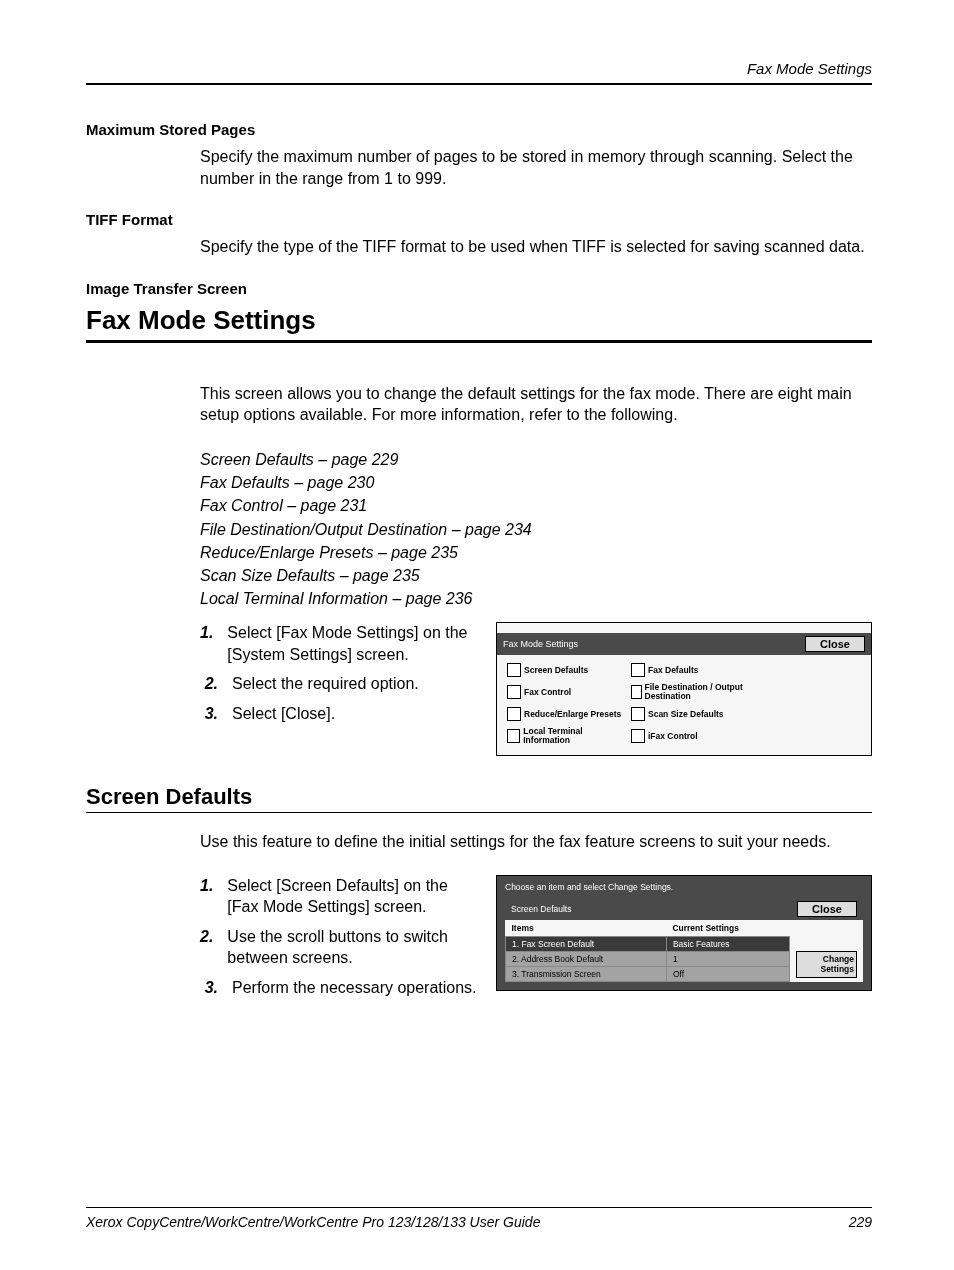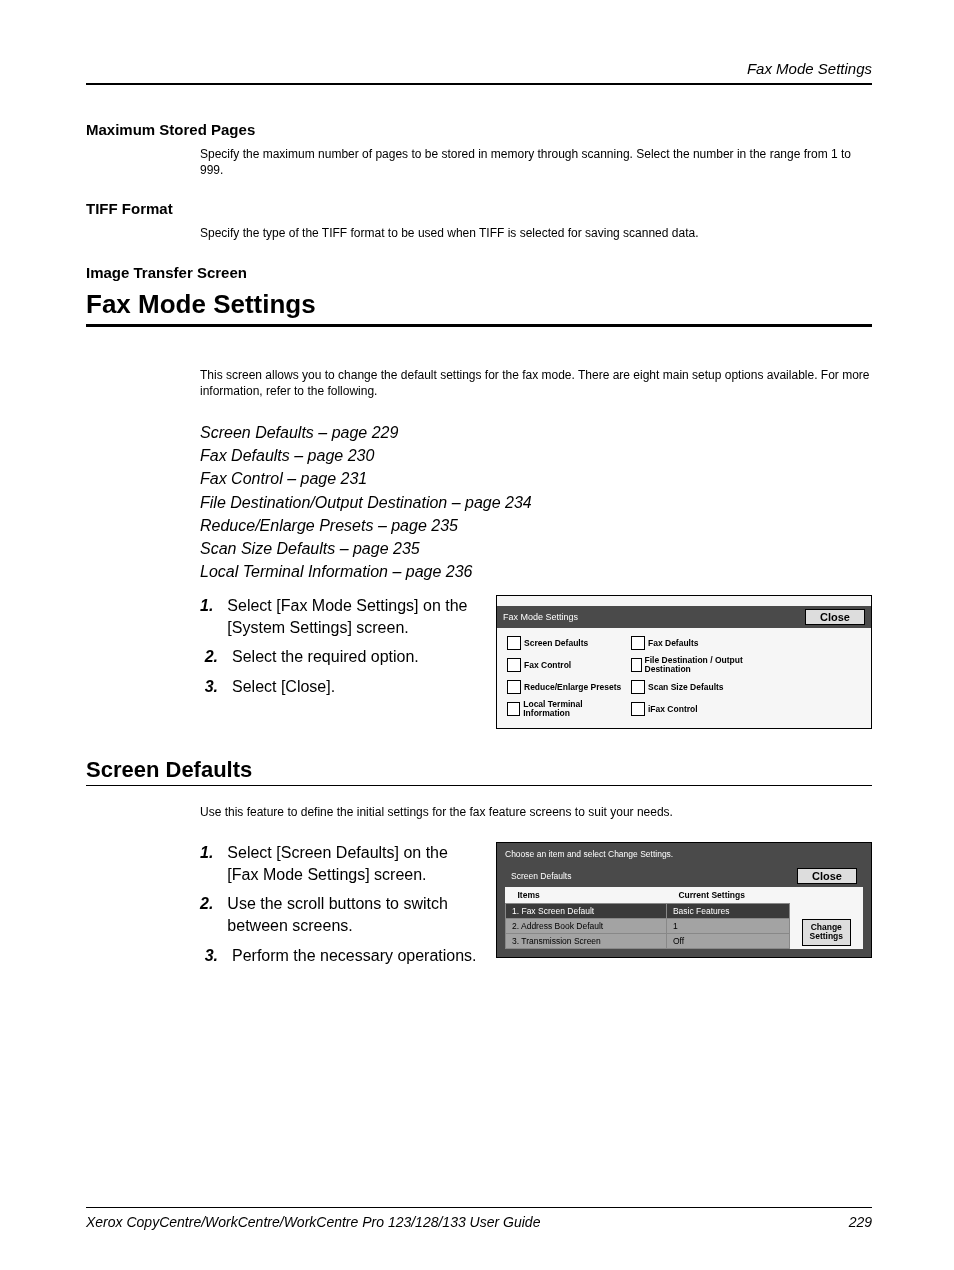--- a/index.html
+++ b/index.html
@@ -1,21 +1,21 @@
 <!DOCTYPE html>
 <html><head>
 <meta charset="utf-8">
 <style>
   * { box-sizing: border-box; margin: 0; padding: 0; }
   html, body { width: 954px; height: 1270px; background: #fff; font-family: Arial, Helvetica, sans-serif; color: #000; }
   .page { padding: 60px 82px 40px 86px; height: 100%; display: flex; flex-direction: column; }
   .running-head { text-align: right; font-style: italic; font-size: 15px; margin-bottom: 6px; }
   .running-head-rule { border: none; border-top: 2px solid #000; margin-bottom: 36px; }
   .h3 { font-weight: bold; font-size: 15px; margin-bottom: 8px; }
-  .body { font-size: 12px; line-height: 1.35; margin-left: 114px; margin-bottom: 22px; }
+  .body { font-size: 16px; line-height: 1.35; margin-left: 114px; margin-bottom: 22px; }
   .h1 { font-weight: bold; font-size: 26px; margin-bottom: 4px; }
   .h1-rule { border: none; border-top: 3px solid #000; margin-bottom: 40px; }
   .h2 { font-weight: bold; font-size: 22px; margin-bottom: 2px; }
   .h2-rule { border: none; border-top: 1.5px solid #000; margin-bottom: 18px; }
   .link-list { margin-left: 114px; font-style: italic; font-size: 16px; line-height: 1.45; margin-bottom: 12px; }
   .steps-and-img { display: flex; gap: 16px; margin-left: 114px; align-items: flex-start; margin-bottom: 28px; }
   .steps { flex: 0 0 280px; }
   .step { display: flex; gap: 14px; font-size: 16px; line-height: 1.35; margin-bottom: 8px; }
   .step-num { font-weight: bold; font-style: italic; width: 18px; text-align: right; }
   .screenshot { flex: 1; }
@@ -23,25 +23,25 @@
   .ss-bar { background: #4a4a4a; color: #fff; display: flex; justify-content: space-between; align-items: center; padding: 3px 6px; margin: 0 -10px 8px -10px; }
   .ss-close { background: #ddd; color: #000; border: 1px solid #000; padding: 1px 14px; font-size: 11px; font-weight: bold; }
   .ss-btns { display: flex; flex-wrap: wrap; gap: 6px; }
   .ss-btn { display: flex; align-items: center; gap: 3px; width: 118px; }
   .ss-btn-sq { width: 14px; height: 14px; border: 1.5px solid #000; background: #fff; }
   .ss-btn-lbl { font-weight: bold; font-size: 8.5px; line-height: 1.05; }
   .ss2-box { border: 1.5px solid #000; background: #4a4a4a; font-size: 8.5px; padding: 6px 8px 8px 8px; color: #fff; }
   .ss2-inner { background: #f6f6f6; color: #000; margin-top: 6px; }
   .ss2-bar { background: #4a4a4a; color: #fff; display: flex; justify-content: space-between; align-items: center; padding: 3px 6px; }
   .ss2-table { width: 100%; border-collapse: collapse; }
-  .ss2-table th { text-align: left; font-weight: bold; font-size: 8.5px; padding: 3px 12px; background: #f6f6f6; }
+  .ss2-table th { text-align: left; font-weight: bold; font-size: 8.5px; padding: 3px 6px; background: #f6f6f6; }
   .ss2-table td { font-size: 8.5px; padding: 2px 6px; border: 1px solid #888; background: #a3a3a3; }
   .ss2-table tr.sel td { background: #3a3a3a; color: #fff; }
   .ss2-side { background: #f6f6f6; width: 74px; vertical-align: bottom; padding: 4px; }
-  .ss2-change { background: #ddd; border: 1px solid #000; text-align: center; font-size: 8.5px; font-weight: bold; padding: 3px 2px; line-height: 1.1; }
+  .ss2-change { background: #ddd; border: 1px solid #000; text-align: right; font-size: 8.5px; font-weight: bold; padding: 3px 2px; line-height: 1.1; }
   .footer { margin-top: auto; }
   .footer-rule { border: none; border-top: 1.5px solid #000; margin-bottom: 6px; }
   .footer-row { display: flex; justify-content: space-between; font-style: italic; font-size: 14px; }
 </style>
 </head>
 <body>
 
 <div class="page">
 
   <div class="running-head">Fax Mode Settings</div>

